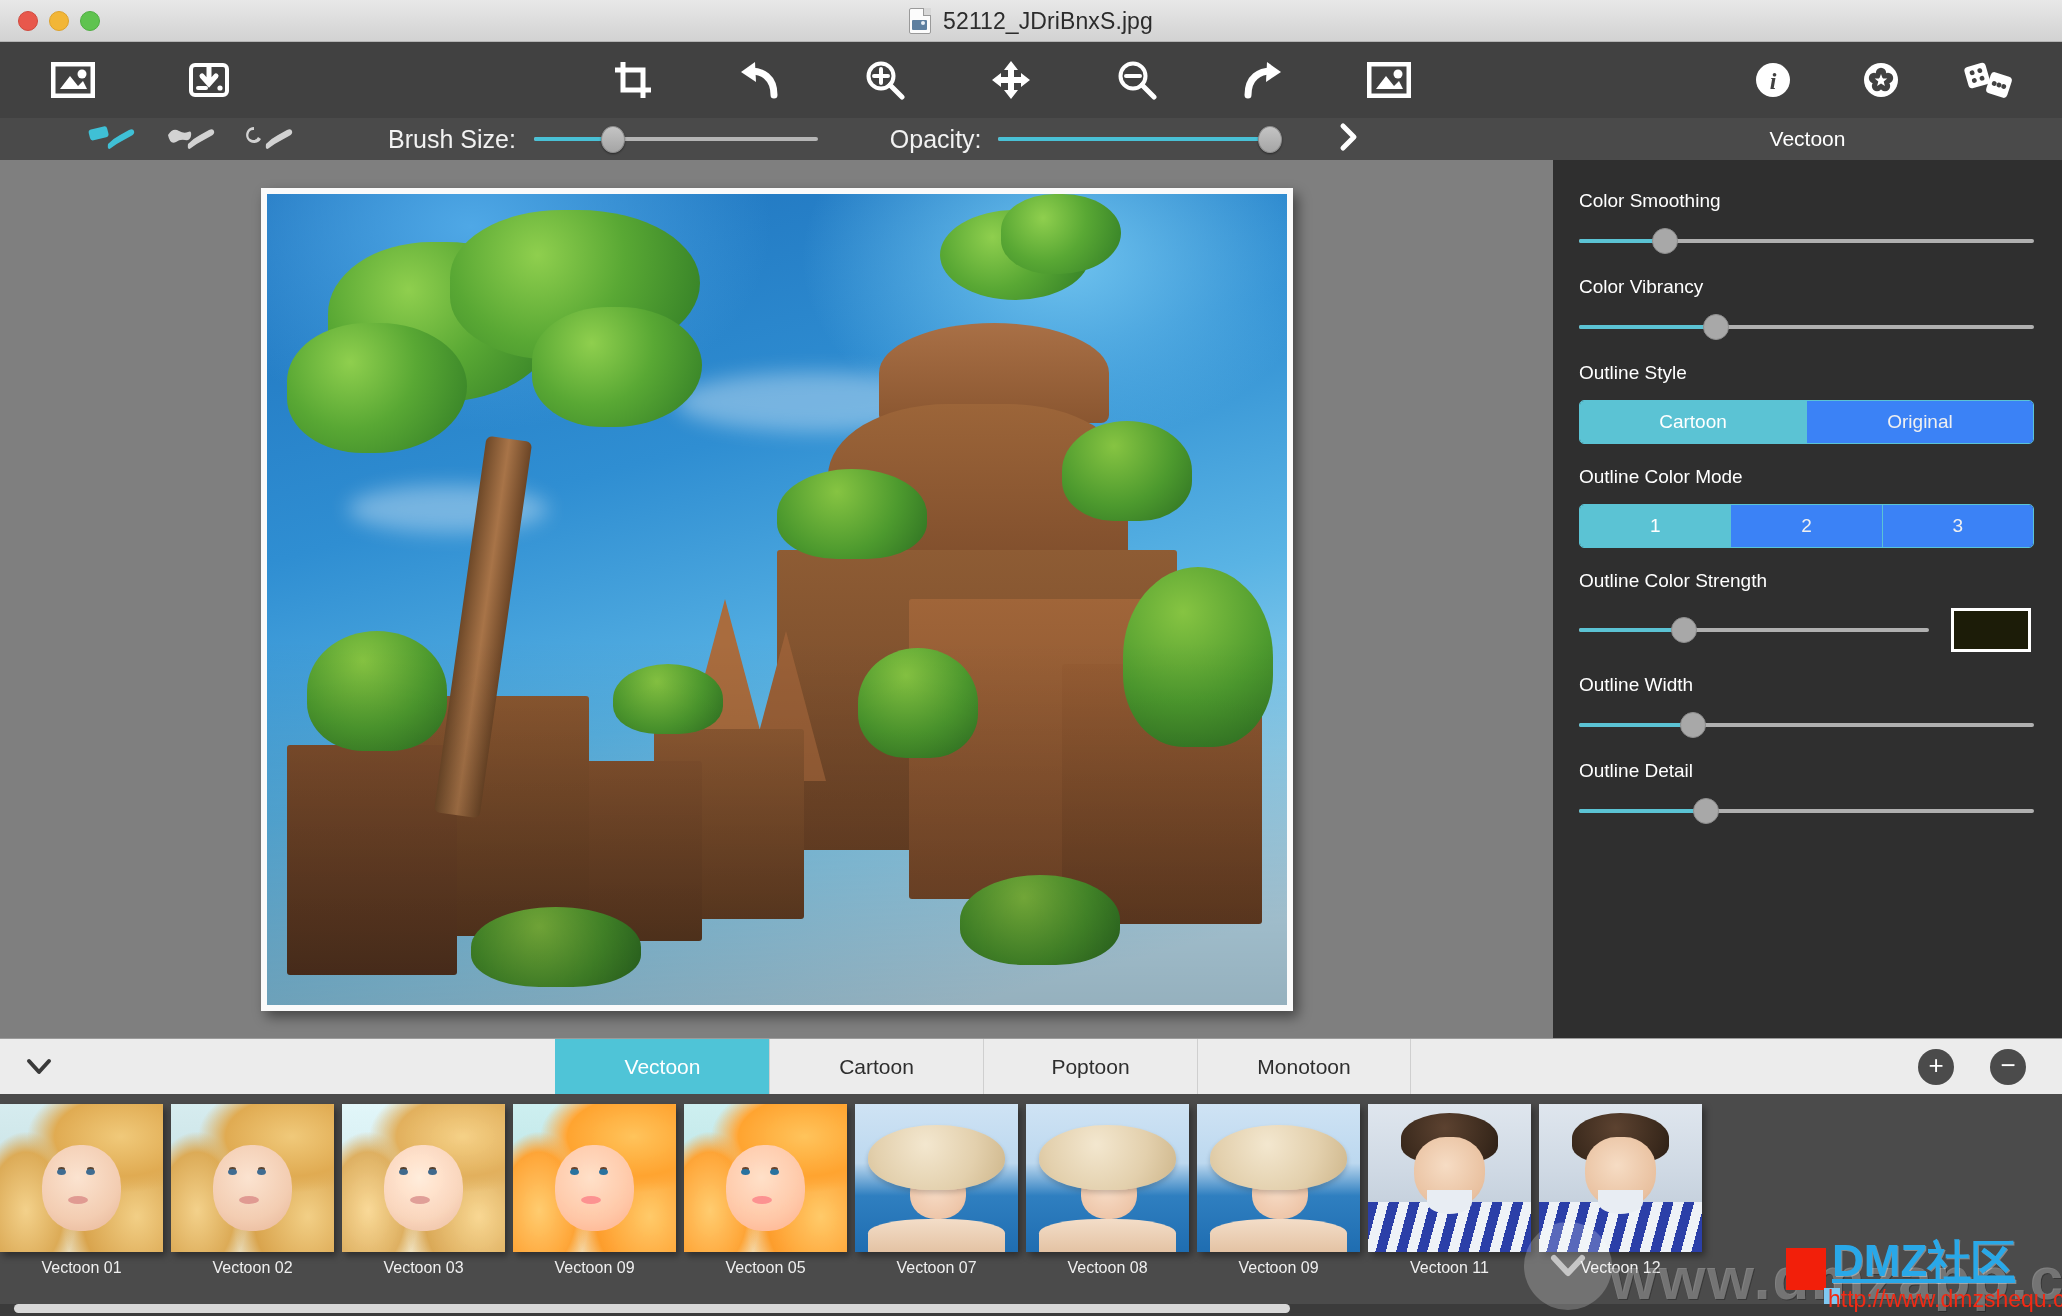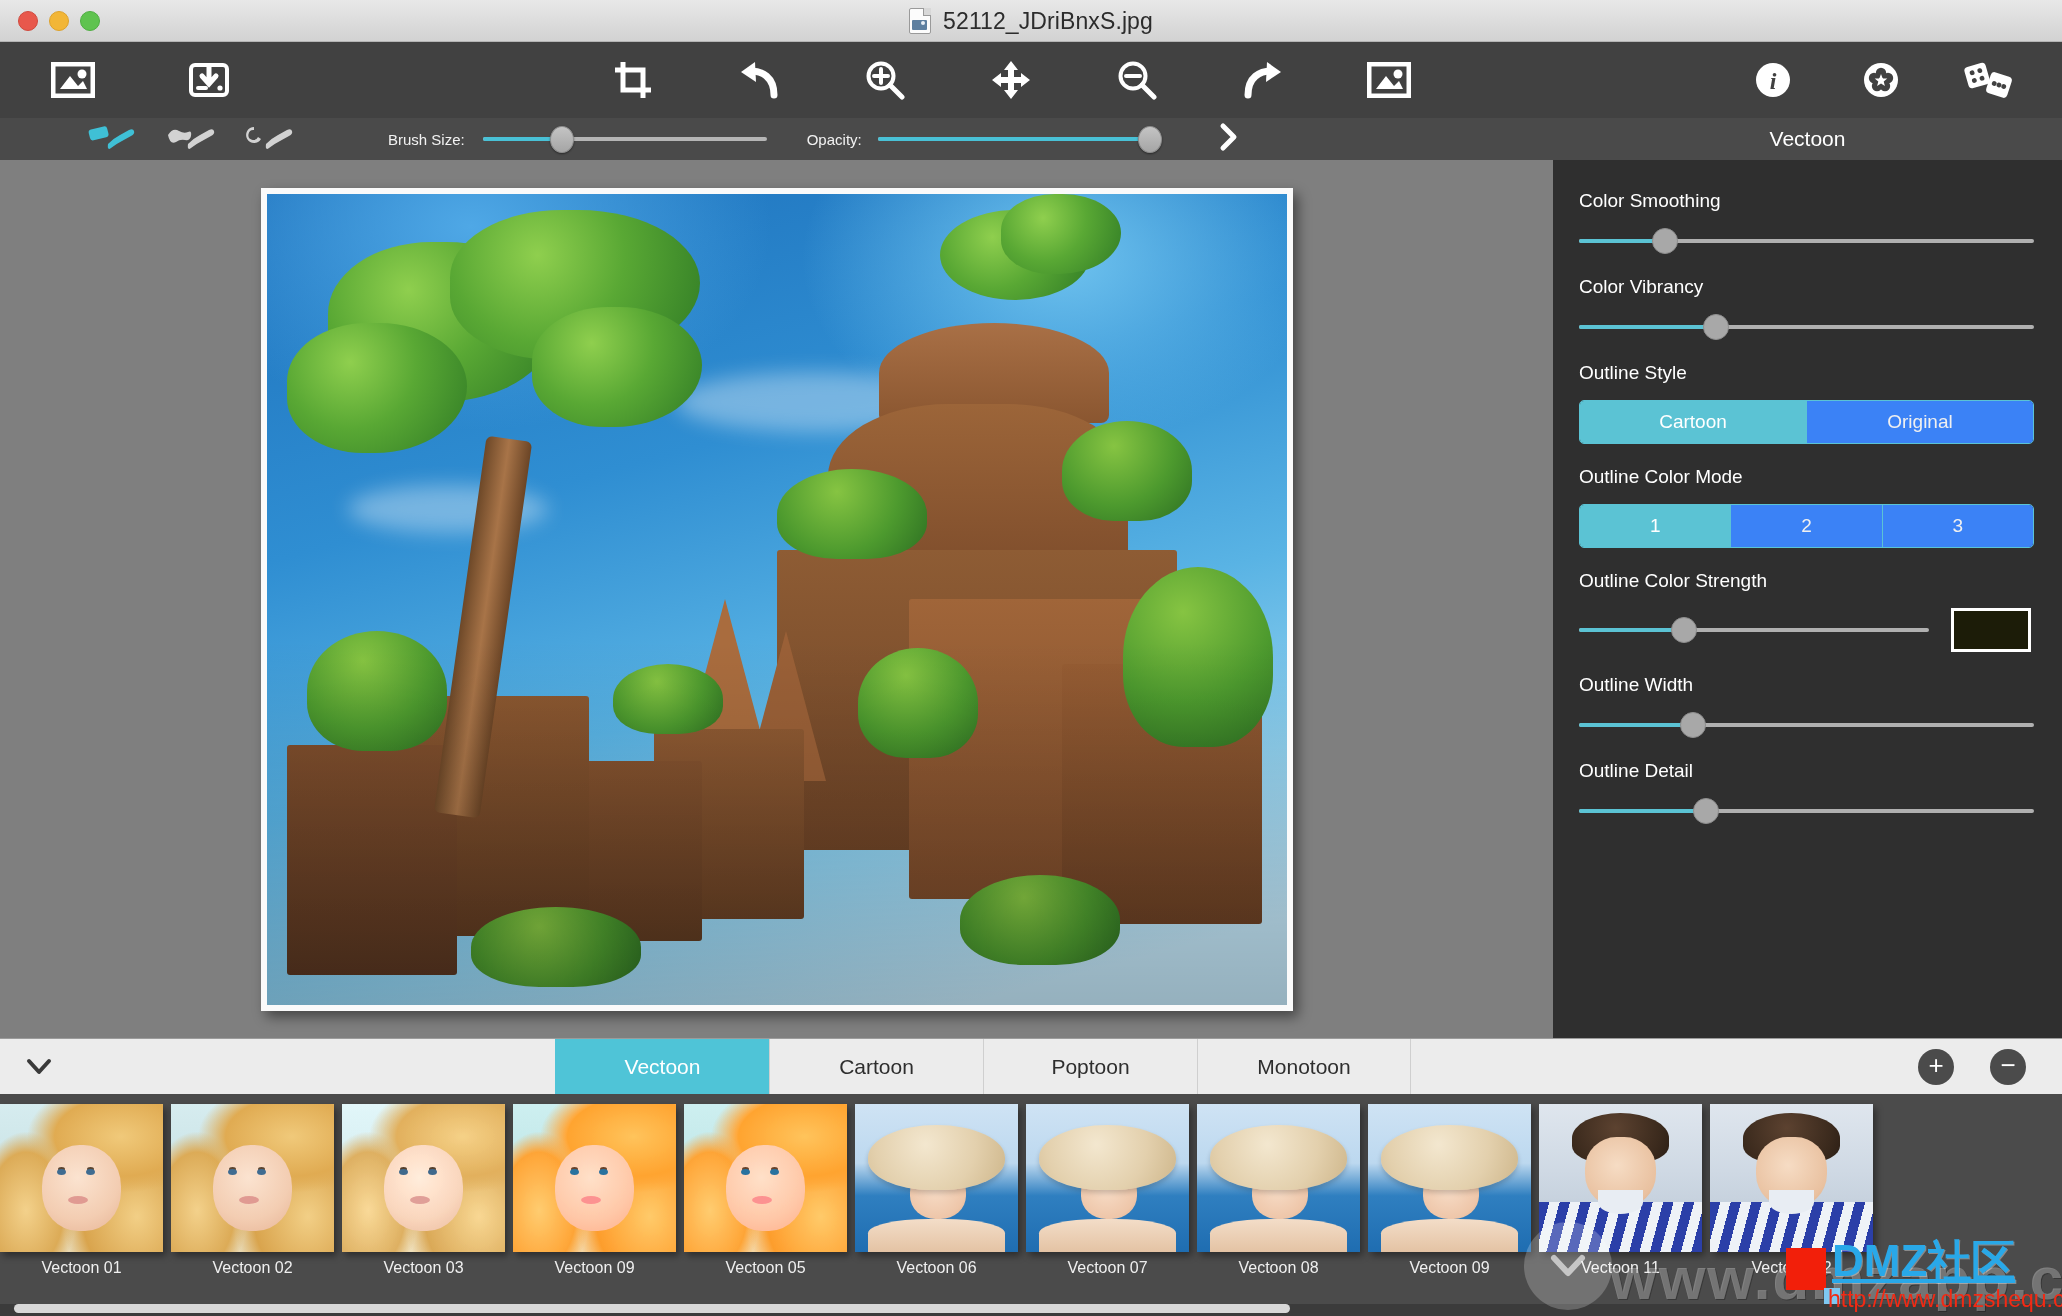--- a/index.html
+++ b/index.html
@@ -66,23 +66,23 @@
   .tb-btn svg { display: block; }
 
   
   .optbar {
     position: absolute; top: 118px; left: 0; width: 1553px; height: 42px;
     background: #4a4a4a;
     display: flex; align-items: center;
   }
   .brushes { display: flex; align-items: center; gap: 22px; margin-left: 88px; }
   .brush-icon { width: 56px; height: 30px; }
-  .opt-label { color: #f2f2f2; font-size: 15px; }
+  .opt-label { color: #f2f2f2; font-size: 25px; }
   #brush-size-label { margin-left: 88px; }
-  #opacity-label { margin-left: 40px; }
+  #opacity-label { margin-left: 72px; }
 
   .slider {
     position: relative; height: 30px; display: flex; align-items: center;
   }
   .slider .track {
     position: absolute; left: 0; right: 0; height: 4px;
     background: #b5b5b5; border-radius: 2px;
   }
   .slider .fill {
     position: absolute; left: 0; height: 4px;
@@ -705,28 +705,20 @@
         <div class="lips"></div>
       </div>
       <div class="thumb-label">Vectoon 05</div>
     </div>
     <div class="thumb">
       <div class="thumb-img tp-b">
         <div class="shoulder"></div>
         <div class="face2"></div>
         <div class="hat"></div>
       </div>
-      <div class="thumb-label">Vectoon 06</div>
-    </div>
-    <div class="thumb">
-      <div class="thumb-img tp-b">
-        <div class="shoulder"></div>
-        <div class="face2"></div>
-        <div class="hat"></div>
-      </div>
       <div class="thumb-label">Vectoon 07</div>
     </div>
     <div class="thumb">
       <div class="thumb-img tp-b">
         <div class="shoulder"></div>
         <div class="face2"></div>
         <div class="hat"></div>
       </div>
       <div class="thumb-label">Vectoon 08</div>
     </div>

